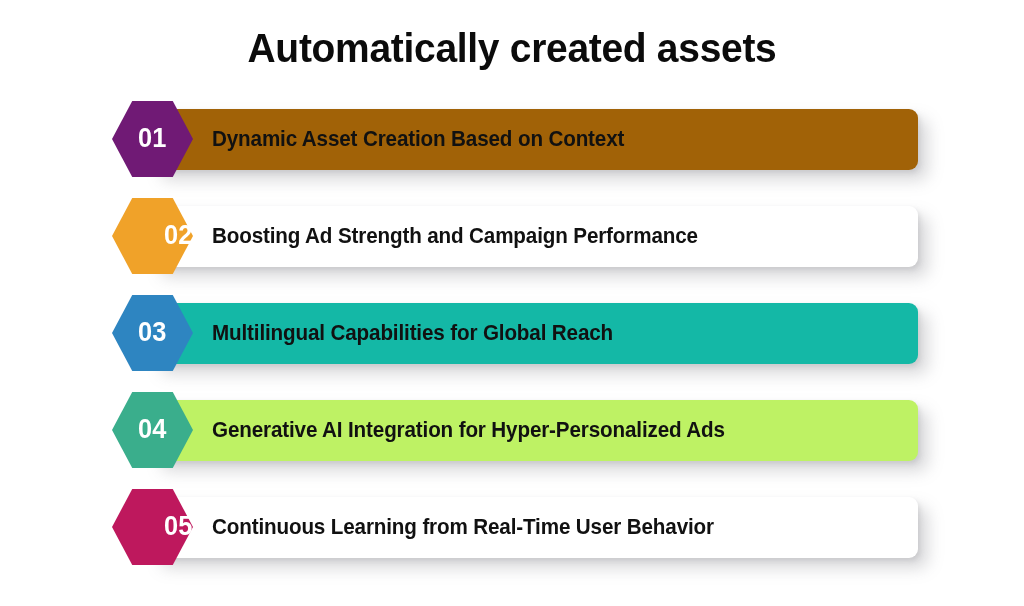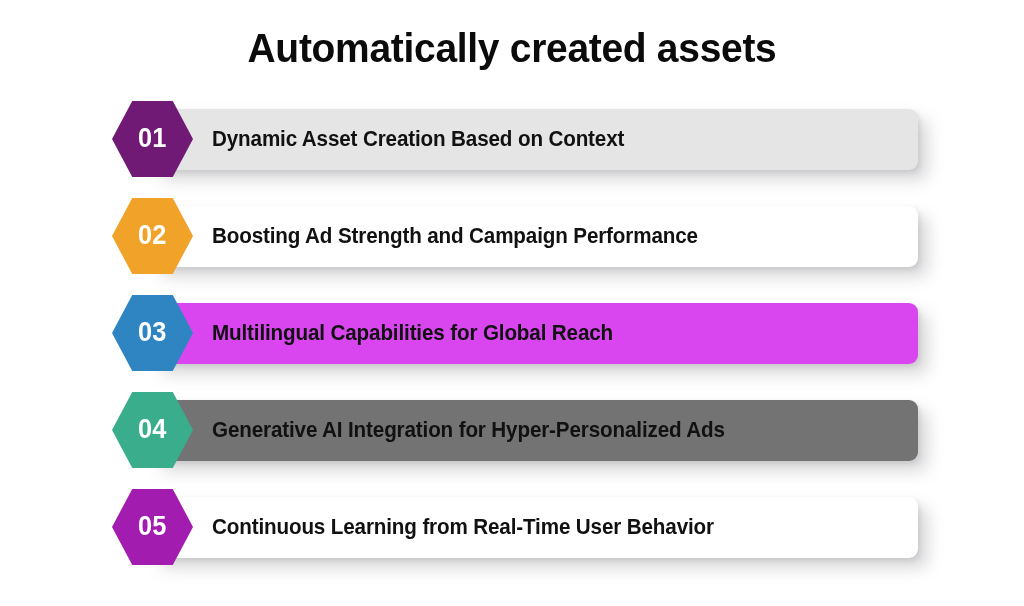--- a/index.html
+++ b/index.html
@@ -115,58 +115,58 @@
 </head>
 <body>
 
 <div class="poster" style="background: rgb(255, 255, 255);">
 
   <div class="title" style="color: rgb(11, 11, 11);">Automatically created assets</div>
 
   <div class="rows">
 
     <div class="row">
-      <div class="bar" style="background: #e5e5e5;">
+      <div class="bar" style="background: #a16207;">
         <div class="bar-label">Dynamic Asset Creation Based on Context</div>
       </div>
       <div class="hex" style="background: #701a75;">
         <span class="hex-num" style="color: rgb(255, 255, 255);">01</span>
       </div>
     </div>
 
     <div class="row">
       <div class="bar" style="background: rgb(255, 255, 255); text-decoration: underline;">
         <div class="bar-label">Boosting Ad Strength and Campaign Performance</div>
       </div>
-      <div class="hex" style="background: rgb(240, 162, 41);">
+      <div class="hex" style="background: rgb(240, 162, 41); justify-content: flex-end;">
         <span class="hex-num" style="color: rgb(255, 255, 255);">02</span>
       </div>
     </div>
 
     <div class="row">
-      <div class="bar" style="background: #d946ef;">
+      <div class="bar" style="background: #14b8a6;">
         <div class="bar-label">Multilingual Capabilities for Global Reach</div>
       </div>
       <div class="hex" style="background: rgb(46, 133, 193);">
         <span class="hex-num" style="color: rgb(255, 255, 255);">03</span>
       </div>
     </div>
 
     <div class="row">
-      <div class="bar" style="background: #737373;">
+      <div class="bar" style="background: #bef264;">
         <div class="bar-label">Generative AI Integration for Hyper-Personalized Ads</div>
       </div>
       <div class="hex" style="background: rgb(58, 174, 140);">
         <span class="hex-num" style="color: rgb(255, 255, 255);">04</span>
       </div>
     </div>
 
     <div class="row">
       <div class="bar" style="background: rgb(255, 255, 255); text-decoration: underline;">
         <div class="bar-label">Continuous Learning from Real-Time User Behavior</div>
       </div>
-      <div class="hex" style="background: #a21caf;">
+      <div class="hex" style="background: #be185d; justify-content: flex-end;">
         <span class="hex-num" style="color: rgb(255, 255, 255);">05</span>
       </div>
     </div>
 
   </div>
 </div>
 
 </body></html>

